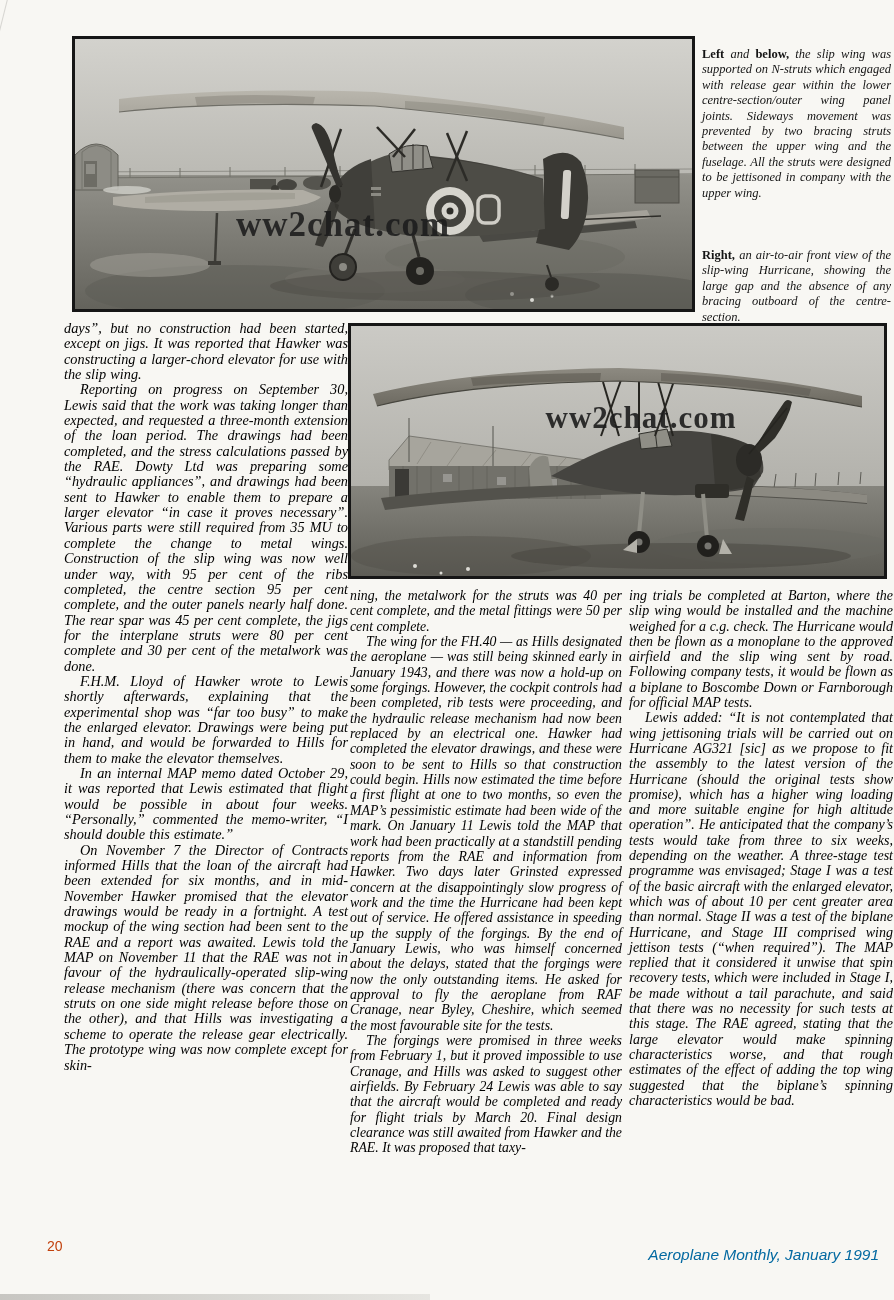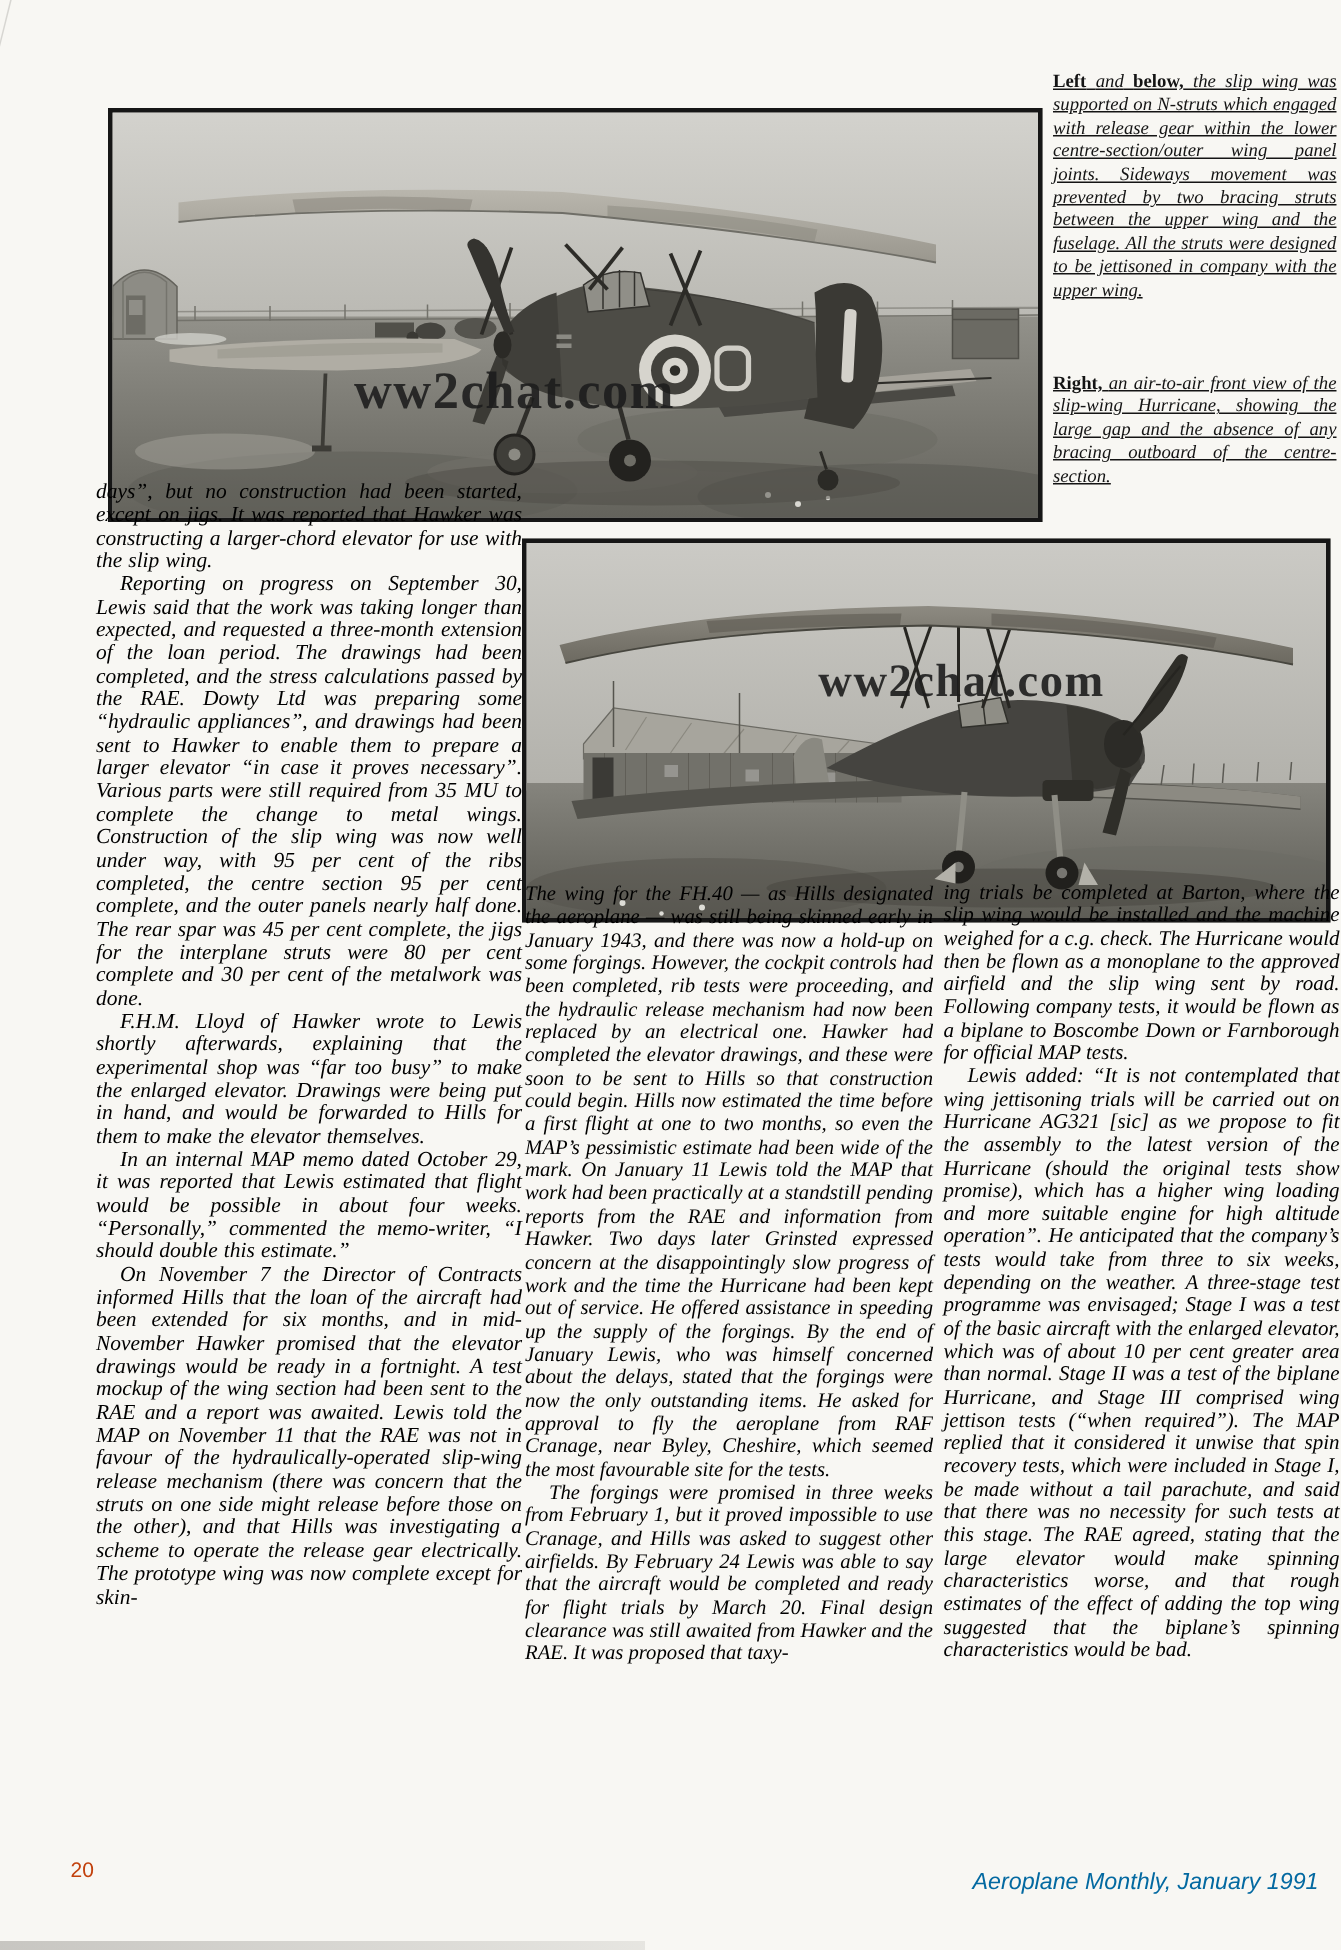--- a/index.html
+++ b/index.html
@@ -1,23 +1,23 @@
 <!DOCTYPE html>
 <html><head>
 <meta charset="utf-8">
 <style>
   html,body{margin:0;padding:0;background:#9a9a96;}
   #page{position:relative;width:894px;height:1300px;background:#f8f7f3;
         font-family:"Liberation Serif",serif;color:#171717;overflow:hidden;margin:0 auto;}
-  .photo{position:absolute;box-sizing:border-box;border:3px solid #161616;background:#b6b5af;margin-top:36px;}
+  .photo{position:absolute;box-sizing:border-box;border:3px solid #161616;background:#b6b5af;}
   #photo-top{left:72px;top:36px;width:623px;height:276px;}
   #photo-mid{left:348px;top:323px;width:539px;height:256px;}
   .photo svg{display:block;width:100%;height:100%;}
   .caption{position:absolute;left:702px;width:189px;font-size:12.5px;line-height:15.4px;
-           font-style:italic;text-align:justify;color:#141414;text-decoration:underline;}
+           font-style:italic;text-align:justify;color:#141414;}
   #caption-top{top:47px;}
   #caption-bottom{top:248px;}
   .cap-bold{font-weight:700;font-style:normal;}
   .col{position:absolute;text-align:justify;color:#000000;font-style:italic;}
   #col-left{left:64px;top:321px;width:284px;font-size:14.3px;line-height:15.35px;word-spacing:0.5px;}
   #col-mid{left:350px;top:588px;width:272px;font-size:13.8px;line-height:15.35px;}
   #col-right{left:629px;top:588px;width:264px;font-size:14px;line-height:15.3px;}
   .para{margin:0;text-indent:16px;}
   .col .para:first-child{text-indent:0;}
   #page-num{position:absolute;left:47px;top:1238px;font-family:"Liberation Sans",sans-serif;
@@ -274,20 +274,21 @@
   </div>
 
   <div class="col" id="col-left">
       <p class="para">days”, but no construction had been started, except on jigs. It was reported that Hawker was constructing a larger-chord elevator for use with the slip wing.</p>
       <p class="para">Reporting on progress on September 30, Lewis said that the work was taking longer than expected, and requested a three-month extension of the loan period. The drawings had been completed, and the stress calculations passed by the RAE. Dowty Ltd was preparing some “hydraulic appliances”, and drawings had been sent to Hawker to enable them to prepare a larger elevator “in case it proves necessary”. Various parts were still required from 35 MU to complete the change to metal wings. Construction of the slip wing was now well under way, with 95 per cent of the ribs completed, the centre section 95 per cent complete, and the outer panels nearly half done. The rear spar was 45 per cent complete, the jigs for the interplane struts were 80 per cent complete and 30 per cent of the metalwork was done.</p>
       <p class="para">F.H.M. Lloyd of Hawker wrote to Lewis shortly afterwards, explaining that the experimental shop was “far too busy” to make the enlarged elevator. Drawings were being put in hand, and would be forwarded to Hills for them to make the elevator themselves.</p>
       <p class="para">In an internal MAP memo dated October 29, it was reported that Lewis estimated that flight would be possible in about four weeks. “Personally,” commented the memo-writer, “I should double this estimate.”</p>
       <p class="para">On November 7 the Director of Contracts informed Hills that the loan of the aircraft had been extended for six months, and in mid-November Hawker promised that the elevator drawings would be ready in a fortnight. A test mockup of the wing section had been sent to the RAE and a report was awaited. Lewis told the MAP on November 11 that the RAE was not in favour of the hydraulically-operated slip-wing release mechanism (there was concern that the struts on one side might release before those on the other), and that Hills was investigating a scheme to operate the release gear electrically. The prototype wing was now complete except for skin-</p>
     </div>
   <div class="col" id="col-mid">
+      <p class="para">ning, the metalwork for the struts was 40 per cent complete, and the metal fittings were 50 per cent complete.</p>
       <p class="para">The wing for the FH.40 — as Hills designated the aeroplane — was still being skinned early in January 1943, and there was now a hold-up on some forgings. However, the cockpit controls had been completed, rib tests were proceeding, and the hydraulic release mechanism had now been replaced by an electrical one. Hawker had completed the elevator drawings, and these were soon to be sent to Hills so that construction could begin. Hills now estimated the time before a first flight at one to two months, so even the MAP’s pessimistic estimate had been wide of the mark. On January 11 Lewis told the MAP that work had been practically at a standstill pending reports from the RAE and information from Hawker. Two days later Grinsted expressed concern at the disappointingly slow progress of work and the time the Hurricane had been kept out of service. He offered assistance in speeding up the supply of the forgings. By the end of January Lewis, who was himself concerned about the delays, stated that the forgings were now the only outstanding items. He asked for approval to fly the aeroplane from RAF Cranage, near Byley, Cheshire, which seemed the most favourable site for the tests.</p>
       <p class="para">The forgings were promised in three weeks from February 1, but it proved impossible to use Cranage, and Hills was asked to suggest other airfields. By February 24 Lewis was able to say that the aircraft would be completed and ready for flight trials by March 20. Final design clearance was still awaited from Hawker and the RAE. It was proposed that taxy-</p>
     </div>
   <div class="col" id="col-right">
       <p class="para">ing trials be completed at Barton, where the slip wing would be installed and the machine weighed for a c.g. check. The Hurricane would then be flown as a monoplane to the approved airfield and the slip wing sent by road. Following company tests, it would be flown as a biplane to Boscombe Down or Farnborough for official MAP tests.</p>
       <p class="para">Lewis added: “It is not contemplated that wing jettisoning trials will be carried out on Hurricane AG321 [sic] as we propose to fit the assembly to the latest version of the Hurricane (should the original tests show promise), which has a higher wing loading and more suitable engine for high altitude operation”. He anticipated that the company’s tests would take from three to six weeks, depending on the weather. A three-stage test programme was envisaged; Stage I was a test of the basic aircraft with the enlarged elevator, which was of about 10 per cent greater area than normal. Stage II was a test of the biplane Hurricane, and Stage III comprised wing jettison tests (“when required”). The MAP replied that it considered it unwise that spin recovery tests, which were included in Stage I, be made without a tail parachute, and said that there was no necessity for such tests at this stage. The RAE agreed, stating that the large elevator would make spinning characteristics worse, and that rough estimates of the effect of adding the top wing suggested that the biplane’s spinning characteristics would be bad.</p>
     </div>
 
   <div id="page-num">20</div>
   <div id="mag-credit">Aeroplane Monthly, January 1991</div>

